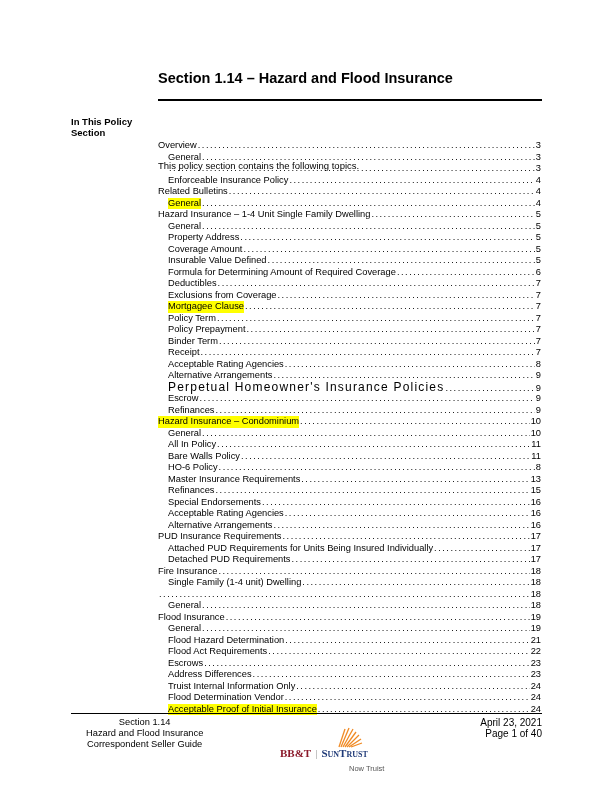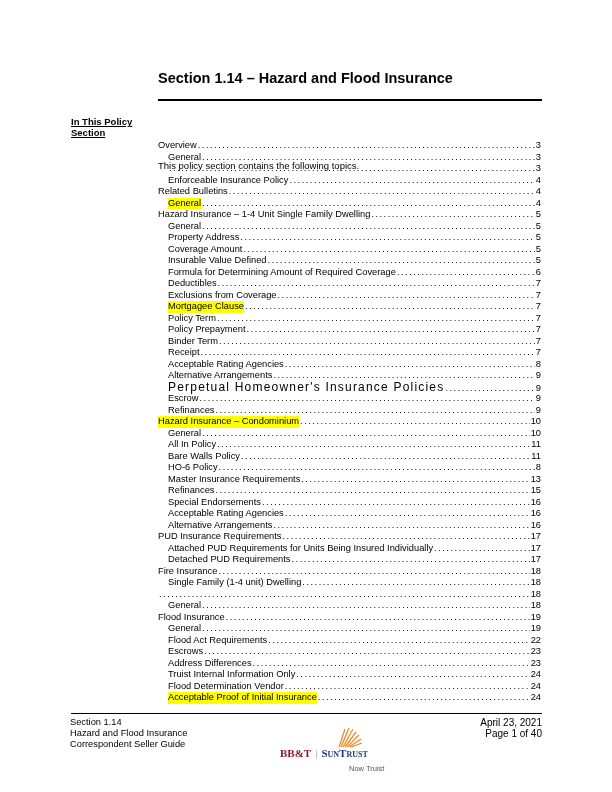--- a/index.html
+++ b/index.html
@@ -1,32 +1,32 @@
 <!DOCTYPE html>
 <html><head>
 <meta charset="utf-8">
 <style>
   html, body { margin: 0; padding: 0; background: #ffffff; }
   body { width: 612px; height: 792px; position: relative; overflow: hidden;
          font-family: "Liberation Sans", sans-serif; color: #000; }
   .title { position: absolute; left: 158px; top: 70px; font-size: 14.5px; font-weight: bold; }
   .title-rule { position: absolute; left: 158px; top: 99px; width: 384px; height: 2px; background: #000; }
-  .side-label { position: absolute; left: 71px; top: 116px; font-size: 9.5px; font-weight: bold; line-height: 11px; width: 80px; text-decoration: underline; }
+  .side-label { position: absolute; left: 71px; top: 116px; font-size: 9.5px; font-weight: bold; line-height: 11px; width: 80px; }
   .intro { position: absolute; left: 158px; top: 116px; font-size: 9.5px; margin-top: 44px; }
   .toc { position: absolute; left: 158px; top: 140px; width: 383px; }
   .toc-row { display: flex; align-items: baseline; height: 11.5px; font-size: 9.3px; line-height: 11.5px; white-space: nowrap; }
   .toc-row.l2 { padding-left: 10px; }
   .toc-row .lbl { flex: 0 0 auto; }
   .toc-row .lbl.hl { background: #ffff00; }
   .toc-row .lbl.spaced { font-size: 12px; letter-spacing: 1.2px; }
   .toc-row .dots { flex: 1 1 auto; overflow: hidden; margin: 0 1px; }
   .toc-row .dots::after { content: "........................................................................................................................................................................................................"; letter-spacing: 1.5px; }
   .toc-row .pg { flex: 0 0 auto; text-align: right; }
   .foot-rule { position: absolute; left: 71px; top: 713px; width: 471px; height: 1px; background: #000; }
-  .foot-left { position: absolute; left: 70px; top: 717px; font-size: 9.3px; line-height: 11px; }
+  .foot-left { position: absolute; left: 86px; top: 717px; font-size: 9.3px; line-height: 11px; text-align: center; }
   .foot-right { position: absolute; right: 70px; top: 717px; font-size: 10px; line-height: 11px; text-align: right; }
   .logo { position: absolute; left: 280px; top: 726px; width: 120px; height: 50px; text-align: right; }
   .logo-rays { position: absolute; left: 55px; top: 0px; }
   .logo-text { position: absolute; left: 0; top: 21px; font-family: "Liberation Serif", serif; font-weight: bold; font-size: 11px; color: #8b1a2b; white-space: nowrap; }
   .logo-text .sep { color: #999; font-weight: normal; margin: 0 4px; }
   .logo-text .st { color: #1f3a78; font-variant: small-caps; }
   .logo-sub { position: absolute; left: 25px; top: 38px; font-size: 7.5px; color: #555; padding-left: 44px; }
 </style>
 </head>
 <body>
@@ -243,20 +243,25 @@
     </div>
     <div class="toc-row">
       <span class="lbl">Flood Insurance</span>
       <span class="dots"></span>
       <span class="pg">19</span>
     </div>
     <div class="toc-row l2">
       <span class="lbl">General</span>
       <span class="dots"></span>
       <span class="pg">19</span>
+    </div>
+    <div class="toc-row l2">
+      <span class="lbl">Flood Hazard Determination</span>
+      <span class="dots"></span>
+      <span class="pg">21</span>
     </div>
     <div class="toc-row l2">
       <span class="lbl">Flood Act Requirements</span>
       <span class="dots"></span>
       <span class="pg">22</span>
     </div>
     <div class="toc-row l2">
       <span class="lbl">Escrows</span>
       <span class="dots"></span>
       <span class="pg">23</span>

